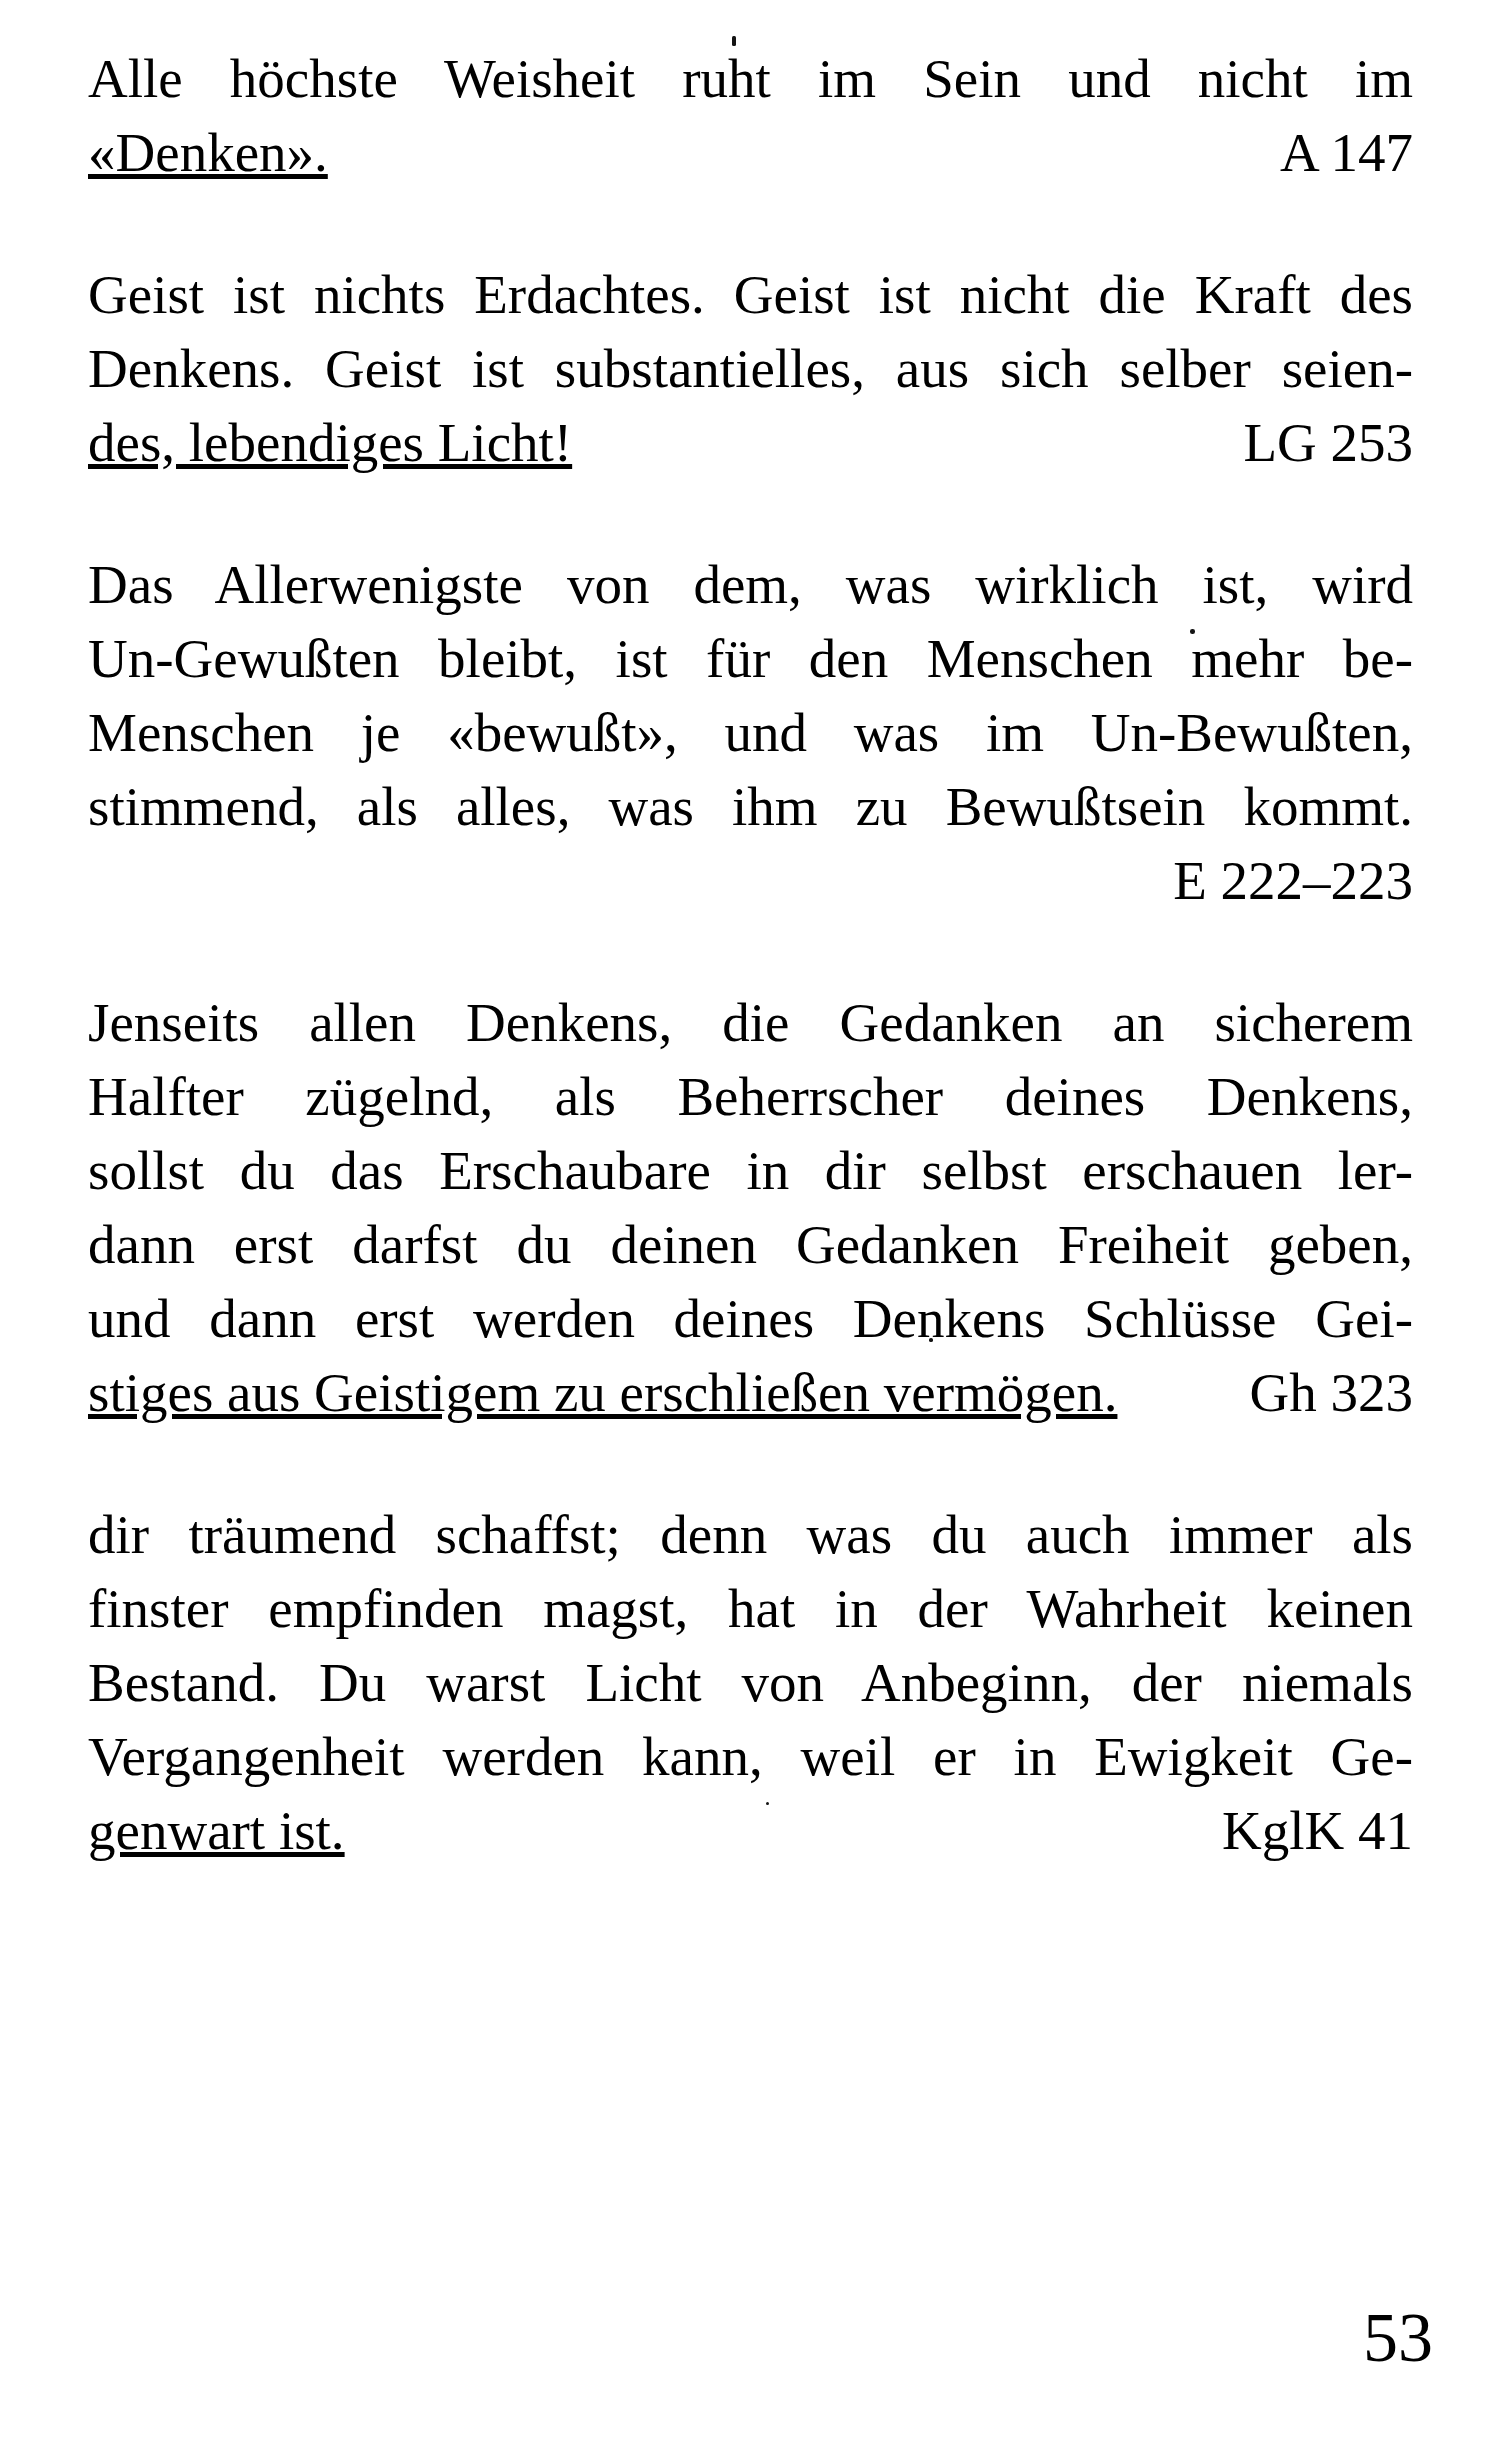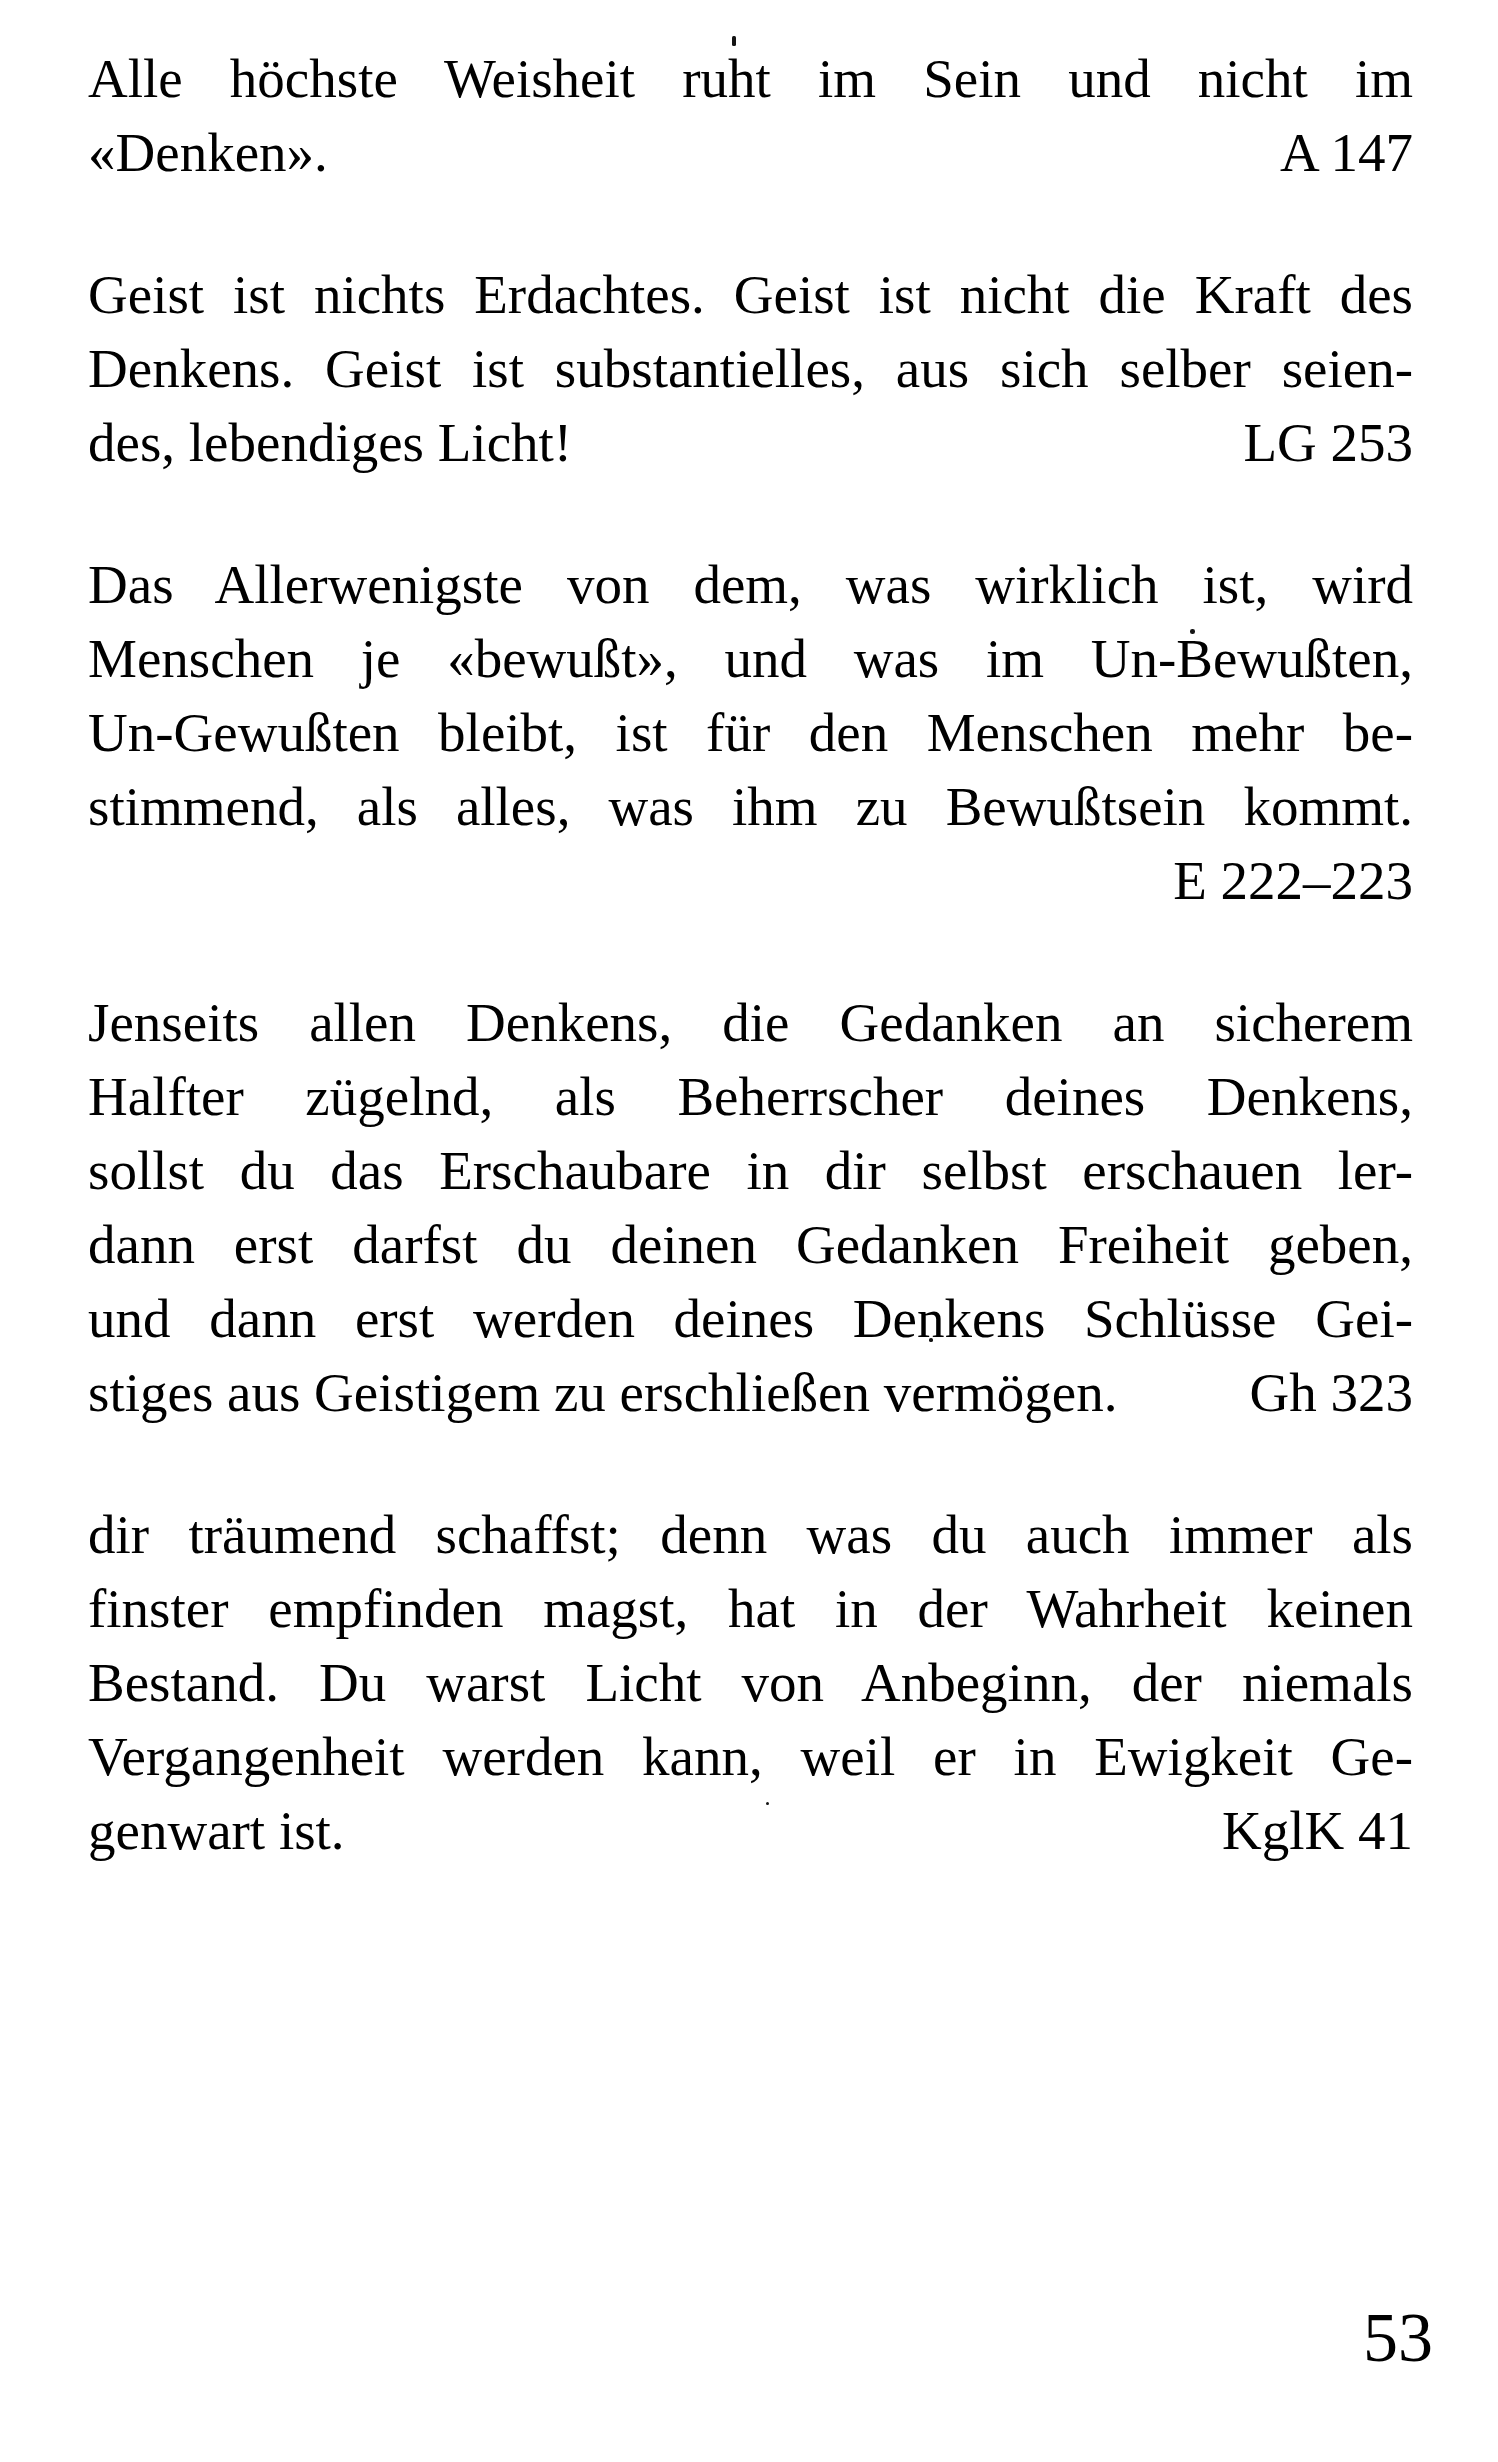--- a/index.html
+++ b/index.html
@@ -28,21 +28,21 @@
   .line {
     display: block;
     text-align: justify;
     text-align-last: justify;
   }
   .last-line {
     display: flex;
     justify-content: space-between;
     align-items: baseline;
   }
-  .last-text { white-space: nowrap; }
+  .last-text { white-space: nowrap; text-decoration: underline; }
   .citation { white-space: nowrap; }
   .page-number {
     position: absolute;
     top: 2301px;
     right: 65px;
     font-size: 70px;
     line-height: 74px;
   }
   
   .speck { position: absolute; background: #141414; border-radius: 50%; }
@@ -71,22 +71,22 @@
       <p class="paragraph">
         <span class="line">Geist ist nichts Erdachtes. Geist ist nicht die Kraft des</span>
         <span class="line">Denkens. Geist ist substantielles, aus sich selber seien-</span>
         <span class="last-line">
           <span class="last-text">des, lebendiges Licht!</span>
           <span class="citation">LG 253</span>
         </span>
       </p>
       <p class="paragraph">
         <span class="line">Das Allerwenigste von dem, was wirklich ist, wird</span>
+        <span class="line">Un-Gewußten bleibt, ist für den Menschen mehr be-</span>
         <span class="line">Menschen je «bewußt», und was im Un-Bewußten,</span>
-        <span class="line">Un-Gewußten bleibt, ist für den Menschen mehr be-</span>
         <span class="line">stimmend, als alles, was ihm zu Bewußtsein kommt.</span>
         <span class="last-line">
           <span class="last-text"></span>
           <span class="citation">E 222–223</span>
         </span>
       </p>
       <p class="paragraph">
         <span class="line">Jenseits allen Denkens, die Gedanken an sicherem</span>
         <span class="line">Halfter zügelnd, als Beherrscher deines Denkens,</span>
         <span class="line">sollst du das Erschaubare in dir selbst erschauen ler-</span>

